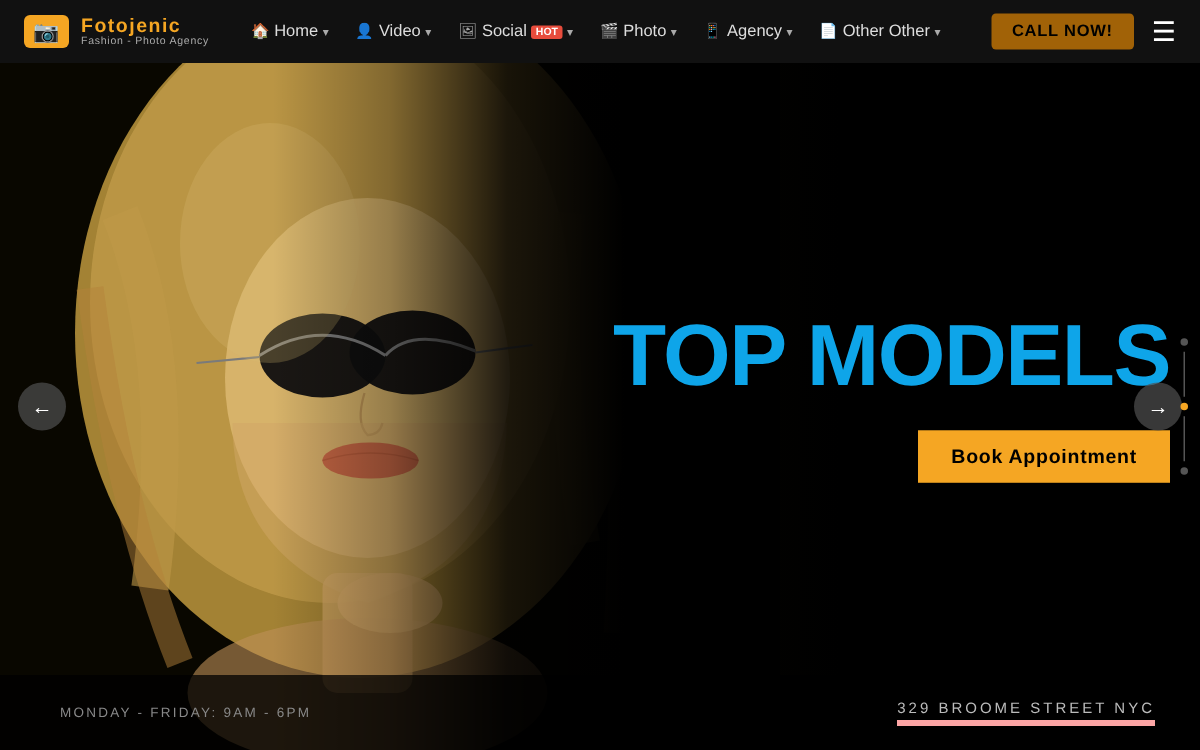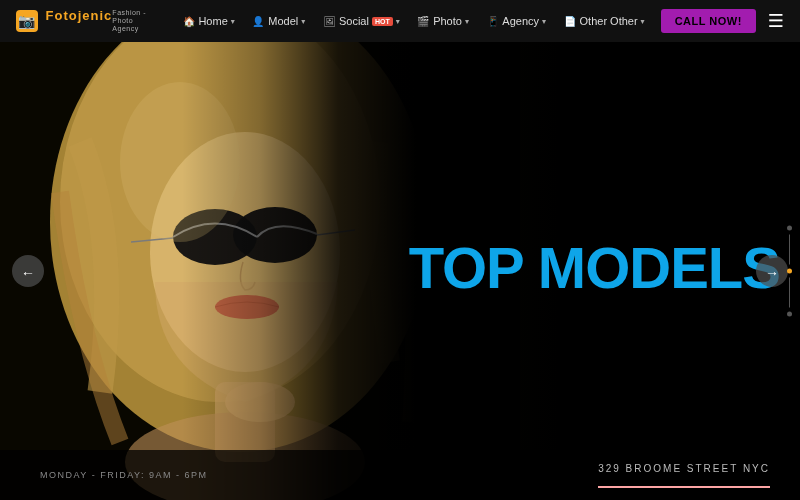--- a/index.html
+++ b/index.html
@@ -29,21 +29,21 @@
       width: 30px;
       height: 22px;
       display: flex;
       align-items: center;
       justify-content: center;
       font-size: 14px;
       color: #000;
     }
     .logo-text-area {
       display: flex;
-      flex-direction: row;
+      flex-direction: column;
       line-height: 1.1;
     }
     .logo-name {
       color: #f5a623;
       font-size: 13px;
       font-weight: bold;
       letter-spacing: 1px;
     }
     .logo-tagline {
       color: #aaa;
@@ -71,21 +71,21 @@
     .nav-item .chevron { font-size: 8px; color: #aaa; }
     .gallery-badge {
       background: #e74c3c;
       color: #fff;
       font-size: 7px;
       padding: 1px 3px;
       border-radius: 2px;
       font-weight: bold;
     }
     .call-btn {
-      background: #a21caf;
+      background: #a16207;
       color: #000;
       font-size: 11px;
       font-weight: bold;
       padding: 6px 14px;
       border-radius: 3px;
       cursor: pointer;
       letter-spacing: 0.5px;
       margin-left: 8px;
       white-space: nowrap;
     }
@@ -158,22 +158,22 @@
       color: #888;
       font-size: 9px;
       letter-spacing: 1.5px;
       text-transform: uppercase;
     }
     .bottom-address {
       color: #bbb;
       font-size: 10px;
       letter-spacing: 2px;
       text-transform: uppercase;
-      border-bottom: 2px solid #fca5a5;
-      padding-bottom: 12px;
+      border-bottom: 4px solid #fca5a5;
+      padding-bottom: 2px;
     }
 
     
     .hero-content {
       position: absolute;
       right: 20px;
       top: 50%;
       transform: translateY(-55%);
       text-align: right;
       z-index: 10;
@@ -264,21 +264,21 @@
   </div>
 
   <div class="nav-items">
     <div class="nav-item">
       <span class="nav-icon">🏠</span>
       <span>Home</span>
       <span class="chevron">▾</span>
     </div>
     <div class="nav-item">
       <span class="nav-icon">👤</span>
-      <span>Model</span>
+      <span>Video</span>
       <span class="chevron">▾</span>
     </div>
     <div class="nav-item">
       <span class="nav-icon">🖼</span>
       <span>Social</span>
       <span class="gallery-badge">HOT</span>
       <span class="chevron">▾</span>
     </div>
     <div class="nav-item">
       <span class="nav-icon">🎬</span>
@@ -351,20 +351,21 @@
   <div class="arrow-btn arrow-left">
     <span>←</span>
   </div>
 
   <div class="arrow-btn arrow-right">
     <span>→</span>
   </div>
 
   <div class="hero-content">
     <div class="top-models-text">TOP MODELS</div>
+    <div class="book-btn">Book Appointment</div>
   </div>
 
   <div class="scroll-indicator">
     <div class="scroll-dot"></div>
     <div class="scroll-line"></div>
     <div class="scroll-dot active"></div>
     <div class="scroll-line"></div>
     <div class="scroll-dot"></div>
   </div>
 

